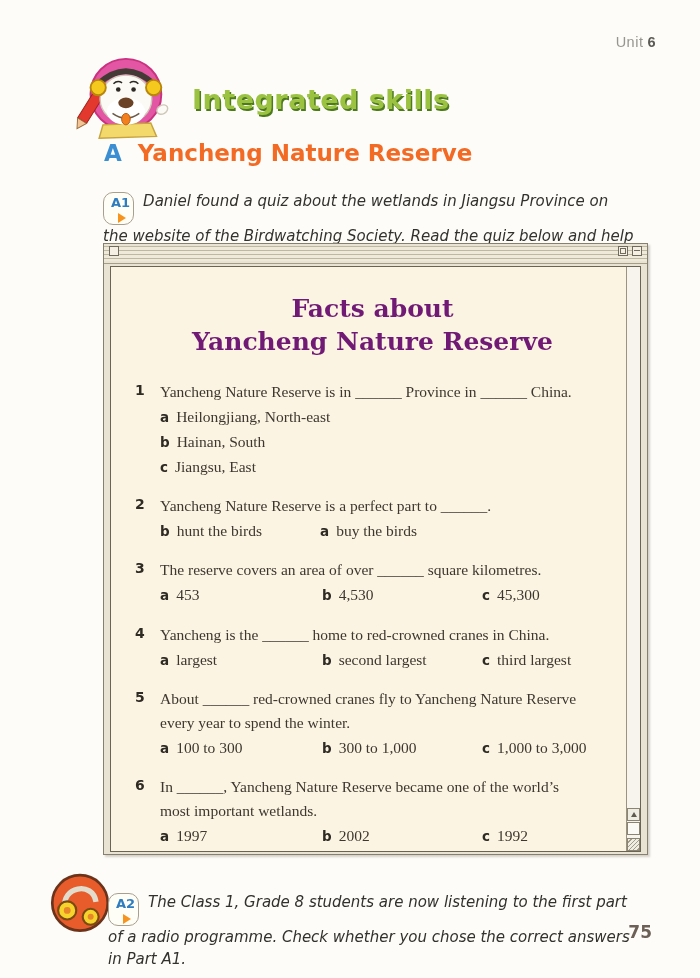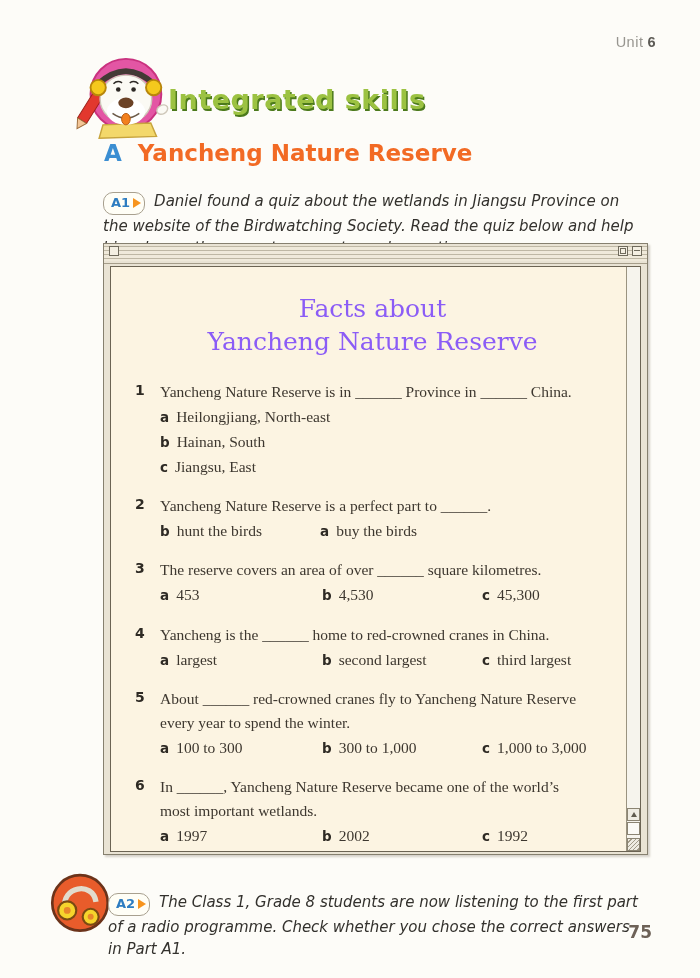--- a/index.html
+++ b/index.html
@@ -3,55 +3,55 @@
 <meta charset="utf-8">
 <style>
   html,body{margin:0;padding:0;}
   body{width:700px;height:978px;background:#ffffff;font-family:"Liberation Sans",sans-serif;}
   .page{position:relative;width:700px;height:978px;background:#fdfcf8;overflow:hidden;}
 
   
   .unit-tag{position:absolute;top:34px;right:44px;font-size:14.5px;color:#97958f;letter-spacing:.5px;}
   .unit-tag b{color:#5d5b56;font-weight:bold;margin-left:4px;}
   .mascot{position:absolute;left:74px;top:56px;width:100px;height:88px;}
-  .skills-title{position:absolute;left:168px;top:84px;font-family:"DejaVu Sans",sans-serif;
+  .skills-title{position:absolute;left:192px;top:84px;font-family:"DejaVu Sans",sans-serif;
     font-weight:bold;font-size:27px;color:#9cc242;text-shadow:1.5px 1.5px 0 #4c7a1c;letter-spacing:.5px;}
   .part-head{position:absolute;left:104px;top:140px;font-family:"DejaVu Sans",sans-serif;font-weight:bold;font-size:23px;}
   .part-letter{color:#3b8ed2;margin-right:16px;}
   .part-title{color:#f26a24;}
 
   
   .instr{position:absolute;font-style:italic;font-size:15px;line-height:1.5;color:#33312d;
     font-family:"DejaVu Sans",sans-serif;}
   .instr-a1{left:103px;top:175px;width:532px;}
   .instr-a2{left:108px;top:876px;width:534px;}
   .badge{display:inline-flex;align-items:center;border:1.5px solid #a8a08f;border-radius:10px;
     background:#fffef6;padding:0 3px 1px 7px;margin-right:9px;font-style:normal;
-    font-family:"DejaVu Sans",sans-serif;font-weight:bold;font-size:13px;color:#2e7dc1;vertical-align:-1px;}
+    font-family:"DejaVu Sans",sans-serif;font-weight:bold;font-size:13px;color:#2e7dc1;vertical-align:-1px;flex-direction:column;}
   .play-tri{display:inline-block;width:0;height:0;border-left:8px solid #f7941d;
     border-top:5px solid transparent;border-bottom:5px solid transparent;margin-left:3px;}
 
   
   .window{position:absolute;left:103px;top:243px;width:545px;height:612px;background:#e9e3d4;
     border:1px solid #86806f;box-shadow:2px 2px 2px rgba(90,80,60,.25);box-sizing:border-box;
     padding:0 6px 7px 6px;}
   .titlebar{height:15px;margin:0 -6px;position:relative;border-bottom:1px solid #a59d8a;
     background:repeating-linear-gradient(to bottom,#efe9da 0 2px,#beb7a4 2px 3px,#efe9da 3px 4px);
     background-clip:content-box;padding:2px 0;}
   .tb-box{position:absolute;top:2px;width:10px;height:10px;background:#f4efe2;border:1px solid #6f6a5c;box-sizing:border-box;}
   .tb-close{left:5px;}
   .tb-zoom{right:19px;}
   .tb-zoom:after{content:"";position:absolute;left:1px;top:1px;width:4px;height:4px;border:1px solid #6f6a5c;}
   .tb-collapse{right:5px;}
   .tb-collapse:after{content:"";position:absolute;left:1px;top:3px;width:6px;height:0;border-top:1px solid #6f6a5c;}
   .win-body{display:flex;height:586px;border:1px solid #6b6353;background:#fcf4e2;box-sizing:border-box;margin-top:2px;}
   .win-content{flex:1;padding:14px 16px 8px 24px;overflow:hidden;
     font-family:"Liberation Serif",serif;font-size:15.5px;color:#3d372f;}
-  .quiz-title{text-align:center;font-family:"DejaVu Serif",serif;font-weight:normal;
-    font-size:25px;line-height:1.3;color:#8b5cf6;margin:12px 0 22px;}
+  .quiz-title{text-align:center;font-family:"DejaVu Serif",serif;font-weight:bold;
+    font-size:25px;line-height:1.3;color:#701a75;margin:12px 0 22px;}
 
   .q{display:flex;margin-bottom:15px;}
   .q-num{width:25px;flex:none;font-family:"DejaVu Sans",sans-serif;font-weight:bold;font-size:14px;padding-top:2px;color:#2e2a24;}
   .q-body{flex:1;}
   .q-text{white-space:pre-line;line-height:1.55;}
   .opt-letter{font-family:"DejaVu Sans",sans-serif;font-weight:bold;font-size:13.5px;color:#2e2a24;margin-right:7px;}
   .opts-stack .opt{display:block;line-height:1.62;}
   .opts-row{display:flex;line-height:1.62;}
   .opts-row .col-a{width:162px;flex:none;}
   .opts-row .col-b{width:160px;flex:none;}

